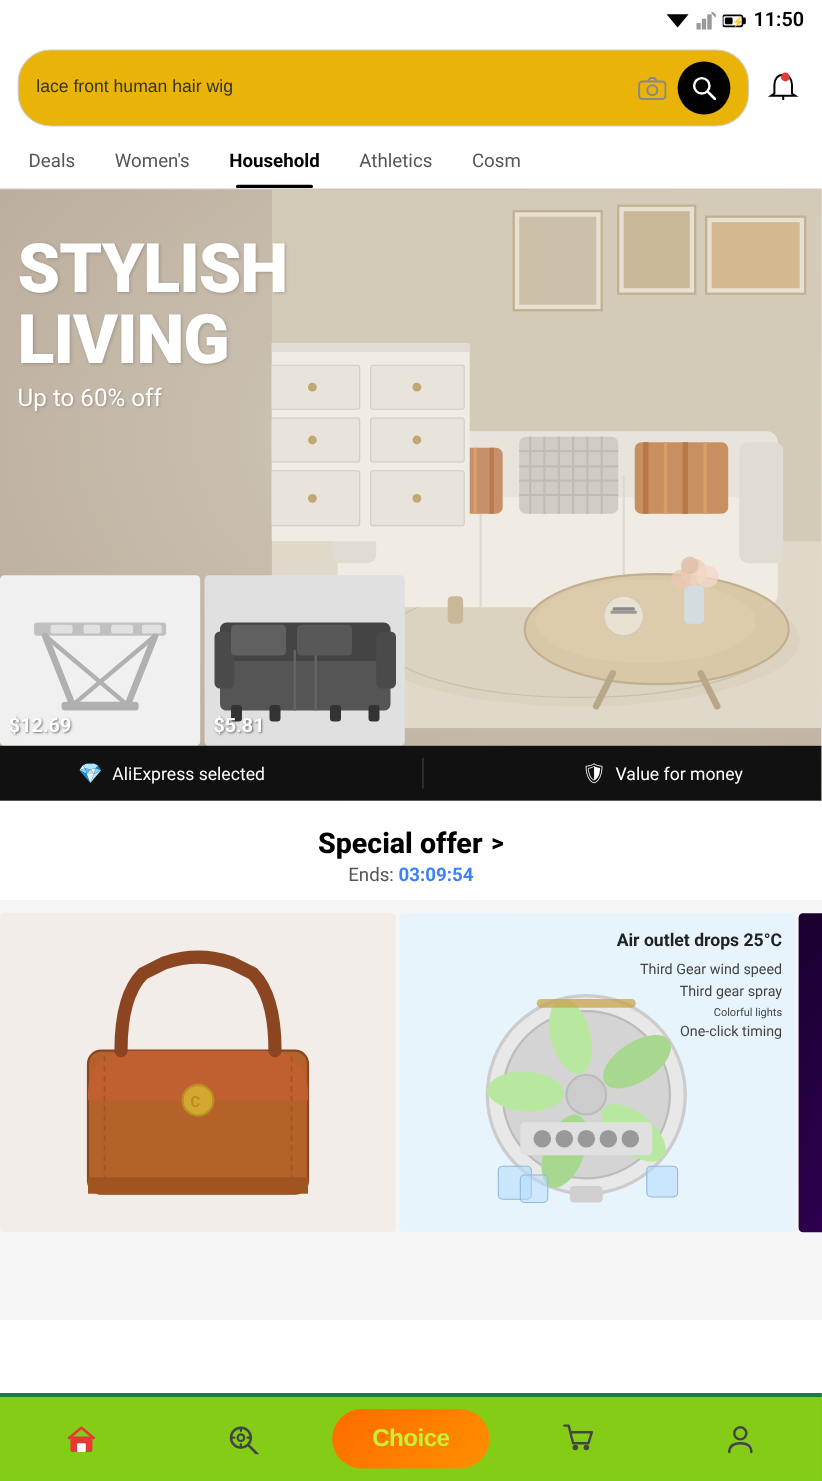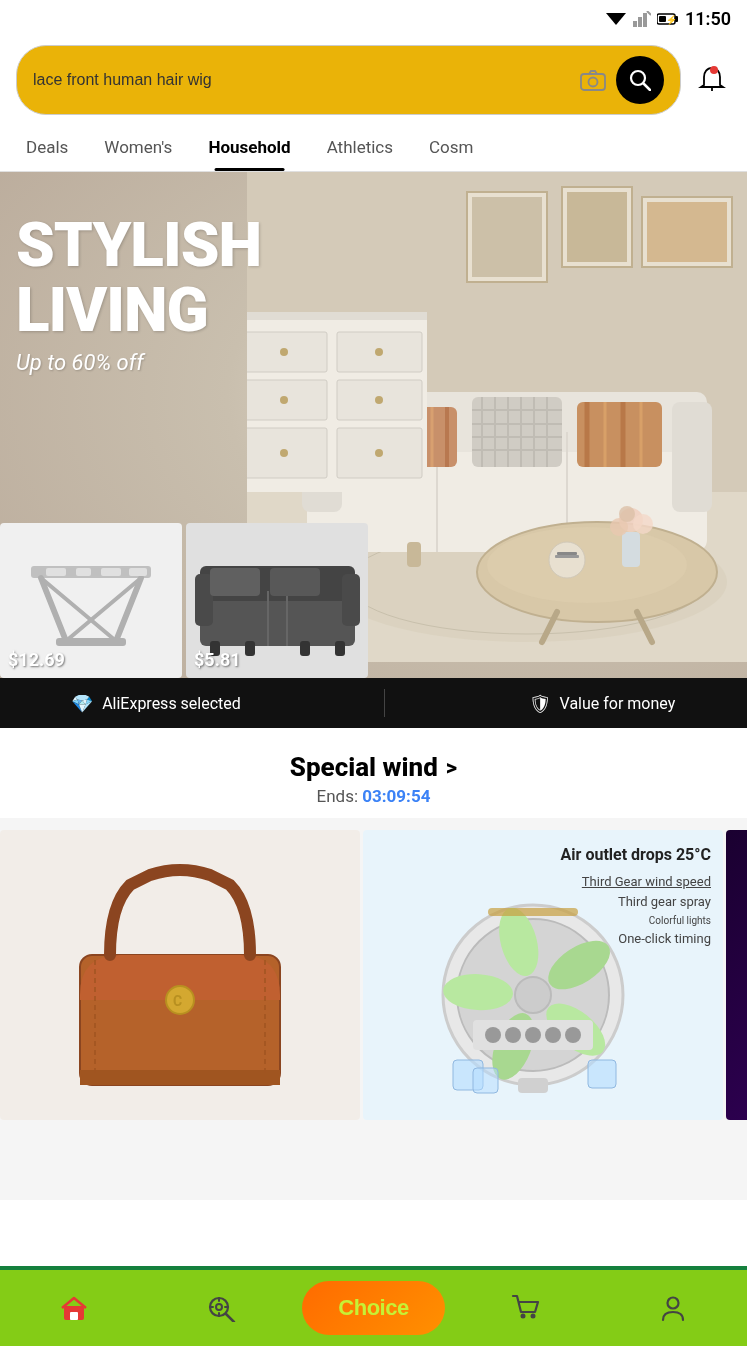--- a/index.html
+++ b/index.html
@@ -149,21 +149,20 @@
       font-weight: 900;
       line-height: 1.05;
       text-shadow: 1px 1px 3px rgba(0,0,0,0.2);
       letter-spacing: -1px;
     }
     .hero-subtitle {
       font-size: 22px;
       font-weight: 400;
       margin-top: 8px;
       text-shadow: 1px 1px 2px rgba(0,0,0,0.2);
-      font-style: italic;
     }
 
     
     .banner-products {
       position: absolute;
       bottom: 50px;
       left: 0;
       display: flex;
       gap: 4px;
       z-index: 20;
@@ -601,21 +600,21 @@
     <div style="width:1px;height:28px;background:#444;"></div>
     <div class="hero-bottom-item">
       <span class="shield-icon">🛡</span>
       <span>Value for money</span>
     </div>
   </div>
 </div>
 
 <div class="special-offer-section">
   <div class="special-offer-header">
-    <span>Special wind</span>
+    <span>Special offer</span>
     <span class="offer-arrow">&gt;</span>
   </div>
   <div class="offer-timer">Ends: <span style="font-weight:700;color:#3b82f6;">03:09:54</span></div>
 </div>
 
 <div class="product-grid">
 
   <div class="product-card bag-bg">
     <div class="product-card-img">
       <svg width="300" height="260" viewBox="0 0 300 260" fill="none">
@@ -635,21 +634,21 @@
         <line x1="65" y1="115" x2="65" y2="235" stroke="#a05520" stroke-width="1.5" stroke-dasharray="5,4"></line>
         <line x1="235" y1="115" x2="235" y2="235" stroke="#a05520" stroke-width="1.5" stroke-dasharray="5,4"></line>
       </svg>
     </div>
   </div>
 
   <div class="product-card fan-bg">
 
     <div class="fan-product-overlay">
       <div class="fan-product-title">Air outlet drops 25°C</div>
-      <div style="font-size:13px;color:#444;text-decoration:underline;">Third Gear wind speed</div>
+      <div style="font-size:13px;color:#444;">Third Gear wind speed</div>
       <div style="font-size:13px;color:#444;">Third gear spray</div>
       <div style="font-size:10px;color:#444;">Colorful lights</div>
       <div style="font-size:13px;color:#444;">One-click timing</div>
     </div>
     <div class="product-card-img">
       <svg width="220" height="250" viewBox="0 0 220 250" fill="none">
 
         <circle cx="100" cy="145" r="90" fill="#e8e8e8" stroke="#ccc" stroke-width="3"></circle>
 
         <circle cx="100" cy="145" r="76" fill="#d4d4d4" stroke="#bbb" stroke-width="2"></circle>

